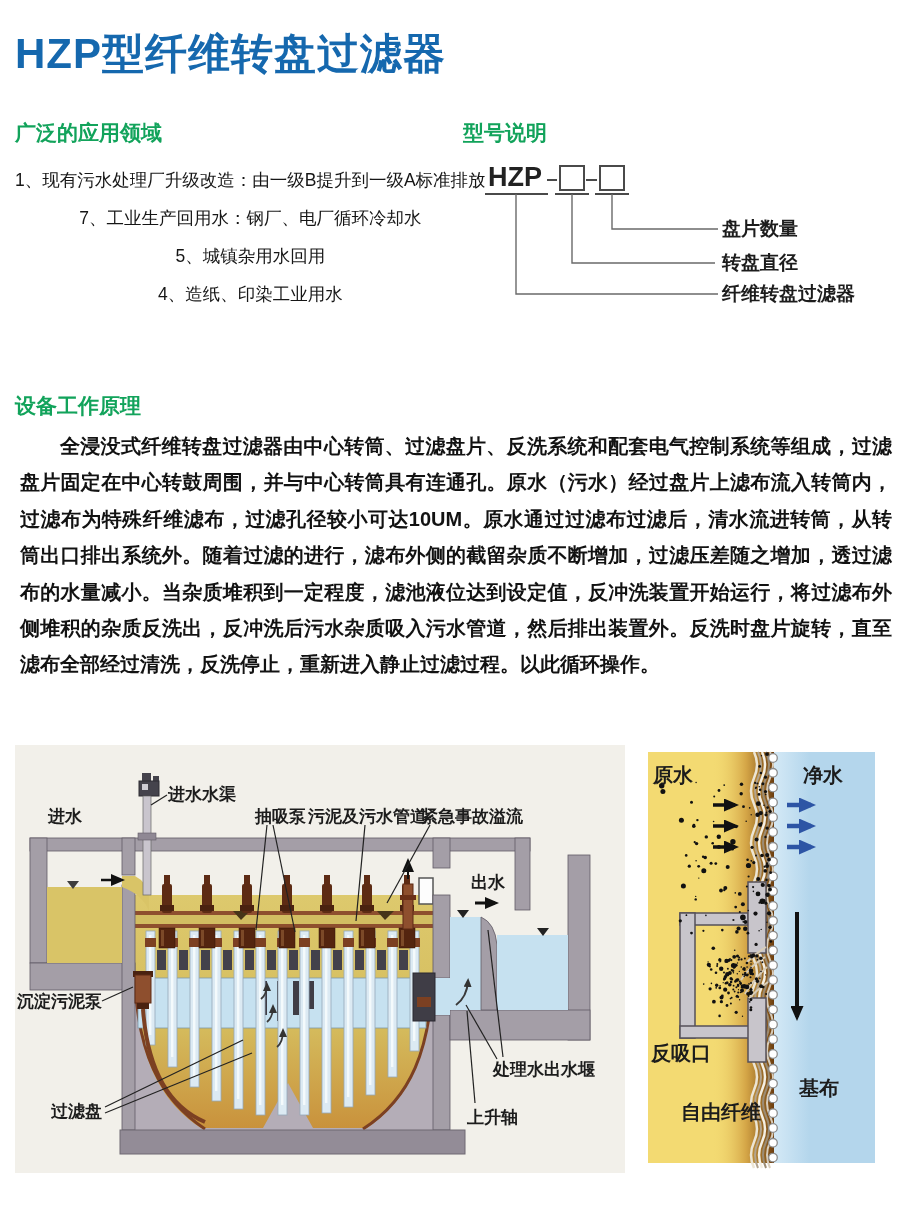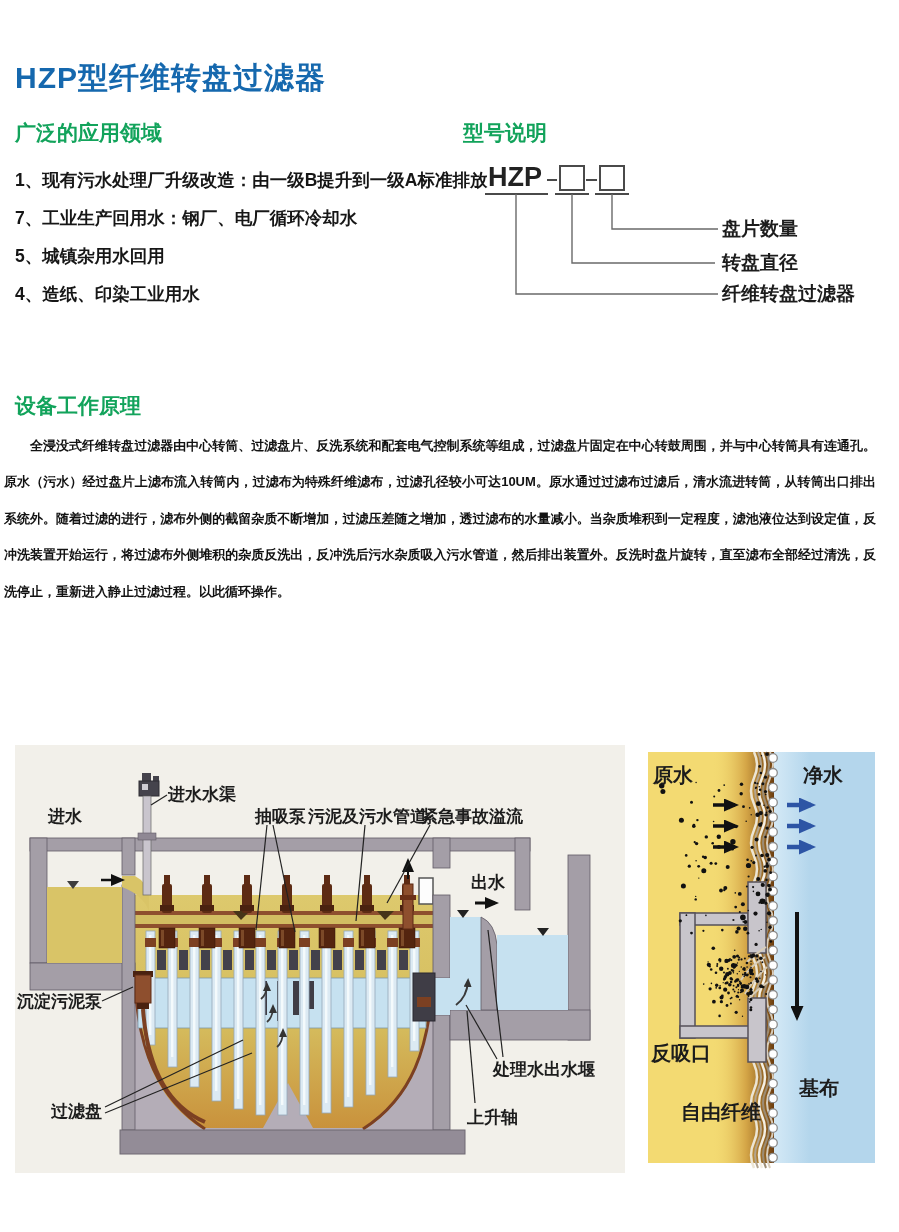--- a/index.html
+++ b/index.html
@@ -1,27 +1,27 @@
 <!DOCTYPE html>
 <html><head>
 <meta charset="utf-8">
 <style>
   html,body{margin:0;padding:0;background:#fff;}
   .page{position:relative;width:899px;height:1232px;background:#ffffff;overflow:hidden;
         font-family:"Liberation Sans","DejaVu Sans",sans-serif;}
-  .title{position:absolute;left:15px;top:26px;font-size:30px;font-weight:bold;
-         color:#1568ae;letter-spacing:1px;white-space:nowrap;margin-top:32px;}
+  .title{position:absolute;left:15px;top:26px;font-size:42px;font-weight:bold;
+         color:#1568ae;letter-spacing:1px;white-space:nowrap;}
   .h-green{position:absolute;font-size:21px;font-weight:bold;color:#12a35b;white-space:nowrap;text-align:center;}
   #apps-heading{left:15px;top:119px;}
   #model-heading{left:463px;top:119px;}
   #principle-heading{left:15px;top:392px;}
   .apps{position:absolute;left:15px;top:161px;margin:0;padding:0;list-style:none;}
-  .apps li{font-size:17.5px;line-height:38px;font-weight:700;color:#161616;white-space:nowrap;}
-  .principle-text{position:absolute;left:4px;top:428px;width:872px;margin:0;
-        font-size:13px;line-height:36.4px;font-weight:600;color:#121212;
+  .apps li{font-size:17.5px;line-height:38px;font-weight:400;color:#161616;white-space:nowrap;text-align:center;}
+  .principle-text{position:absolute;left:20px;top:428px;width:872px;margin:0;
+        font-size:20px;line-height:36.4px;font-weight:600;color:#121212;
         text-align:justify;text-indent:2em;}
   svg{position:absolute;}
   #model-svg{left:485px;top:156px;}
   #left-diagram{left:15px;top:745px;}
   #right-diagram{left:637px;top:742px;}
   svg text{font-family:"Liberation Sans","DejaVu Sans",sans-serif;font-weight:bold;fill:#1c1c1c;}
   .mlabel{font-size:19px;}
   .mcode{font-size:27px;fill:#222;}
   .dlabel{font-size:17px;}
   .rlabel{font-size:20px;}

